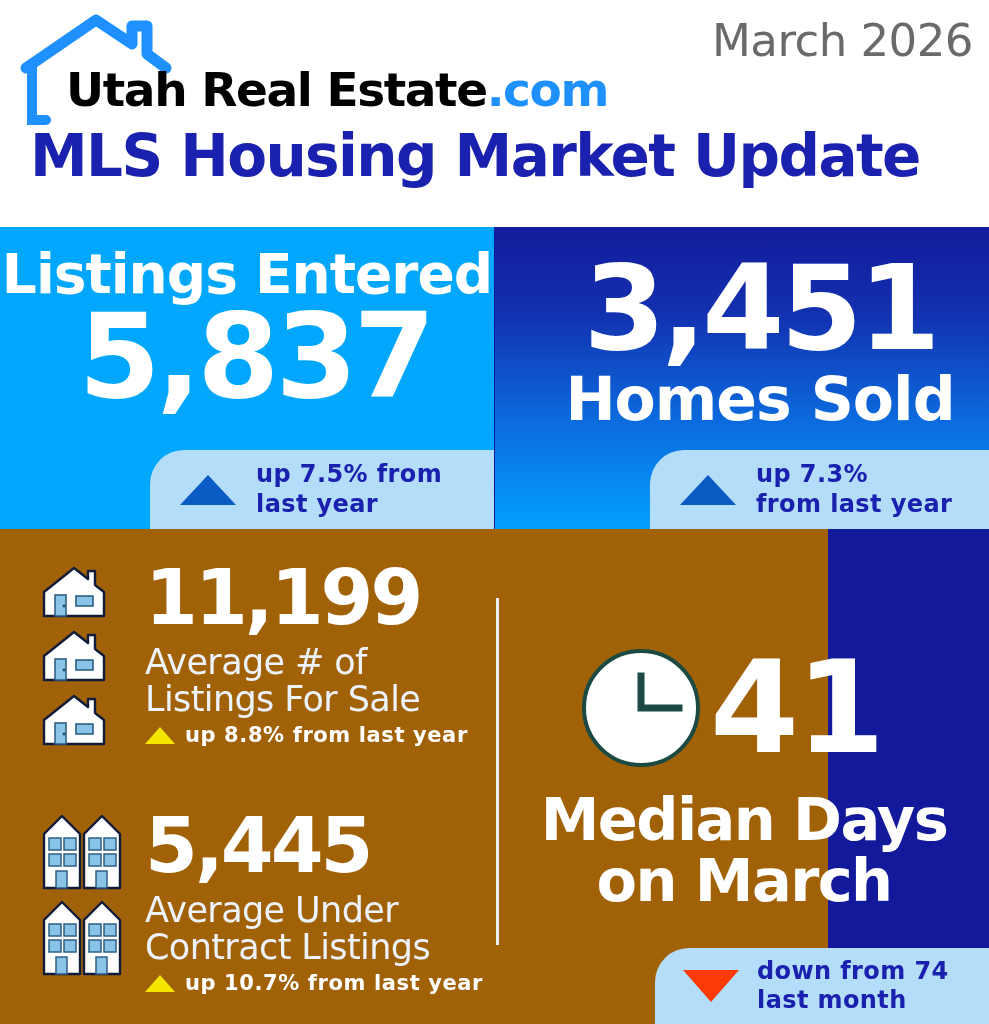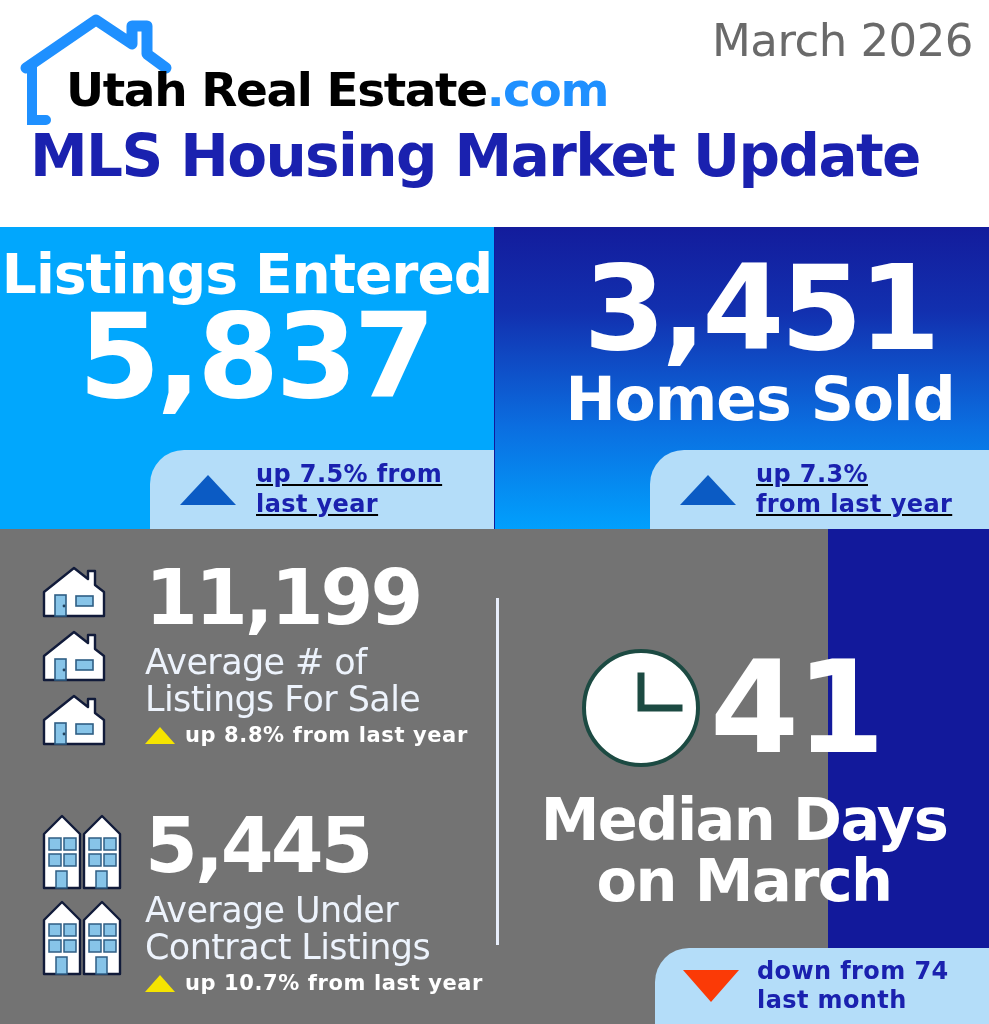--- a/index.html
+++ b/index.html
@@ -52,37 +52,37 @@
   .hs-value{
     position:absolute;top:22px;width:100%;text-align:center;
     font-family:"DejaVu Sans", sans-serif;font-weight:bold;
     font-size:118px;color:#ffffff;letter-spacing:-4px;line-height:1;
   }
   .hs-label{top:142px;font-size:60px;}
 
   .pill{
     position:absolute;bottom:0;height:79px;
     background:#B4DDF9;border-top-left-radius:34px;
-    display:flex;align-items:center;text-decoration:underline;
+    display:flex;align-items:center;
   }
   .pill-left{left:150px;right:0;}
   .pill-right{left:155px;right:0;}
   .tri-up-blue{
     width:0;height:0;flex:0 0 auto;
     border-left:28px solid transparent;border-right:28px solid transparent;
     border-bottom:30px solid #0B5BC4;
     margin-left:30px;margin-right:20px;
   }
   .pill-text{
     font-family:"DejaVu Sans", sans-serif;font-weight:bold;
     font-size:24px;color:#1A21AF;line-height:1.22;letter-spacing:0.4px;
   }
 
   
-  .bottom{position:absolute;left:0;top:529px;width:828px;height:495px;background:#737373;}
+  .bottom{position:absolute;left:0;top:529px;width:828px;height:495px;background:#a16207;}
   .divider{position:absolute;left:496px;top:69px;width:3px;height:347px;background:#E8EEFB;}
 
   .block{position:absolute;}
   .icon-col{position:absolute;}
   .stat-value{
     font-family:"DejaVu Sans", sans-serif;font-weight:bold;
     color:#ffffff;letter-spacing:-3px;line-height:1;white-space:nowrap;
   }
   .stat-desc{
     font-family:"DejaVu Sans", sans-serif;

